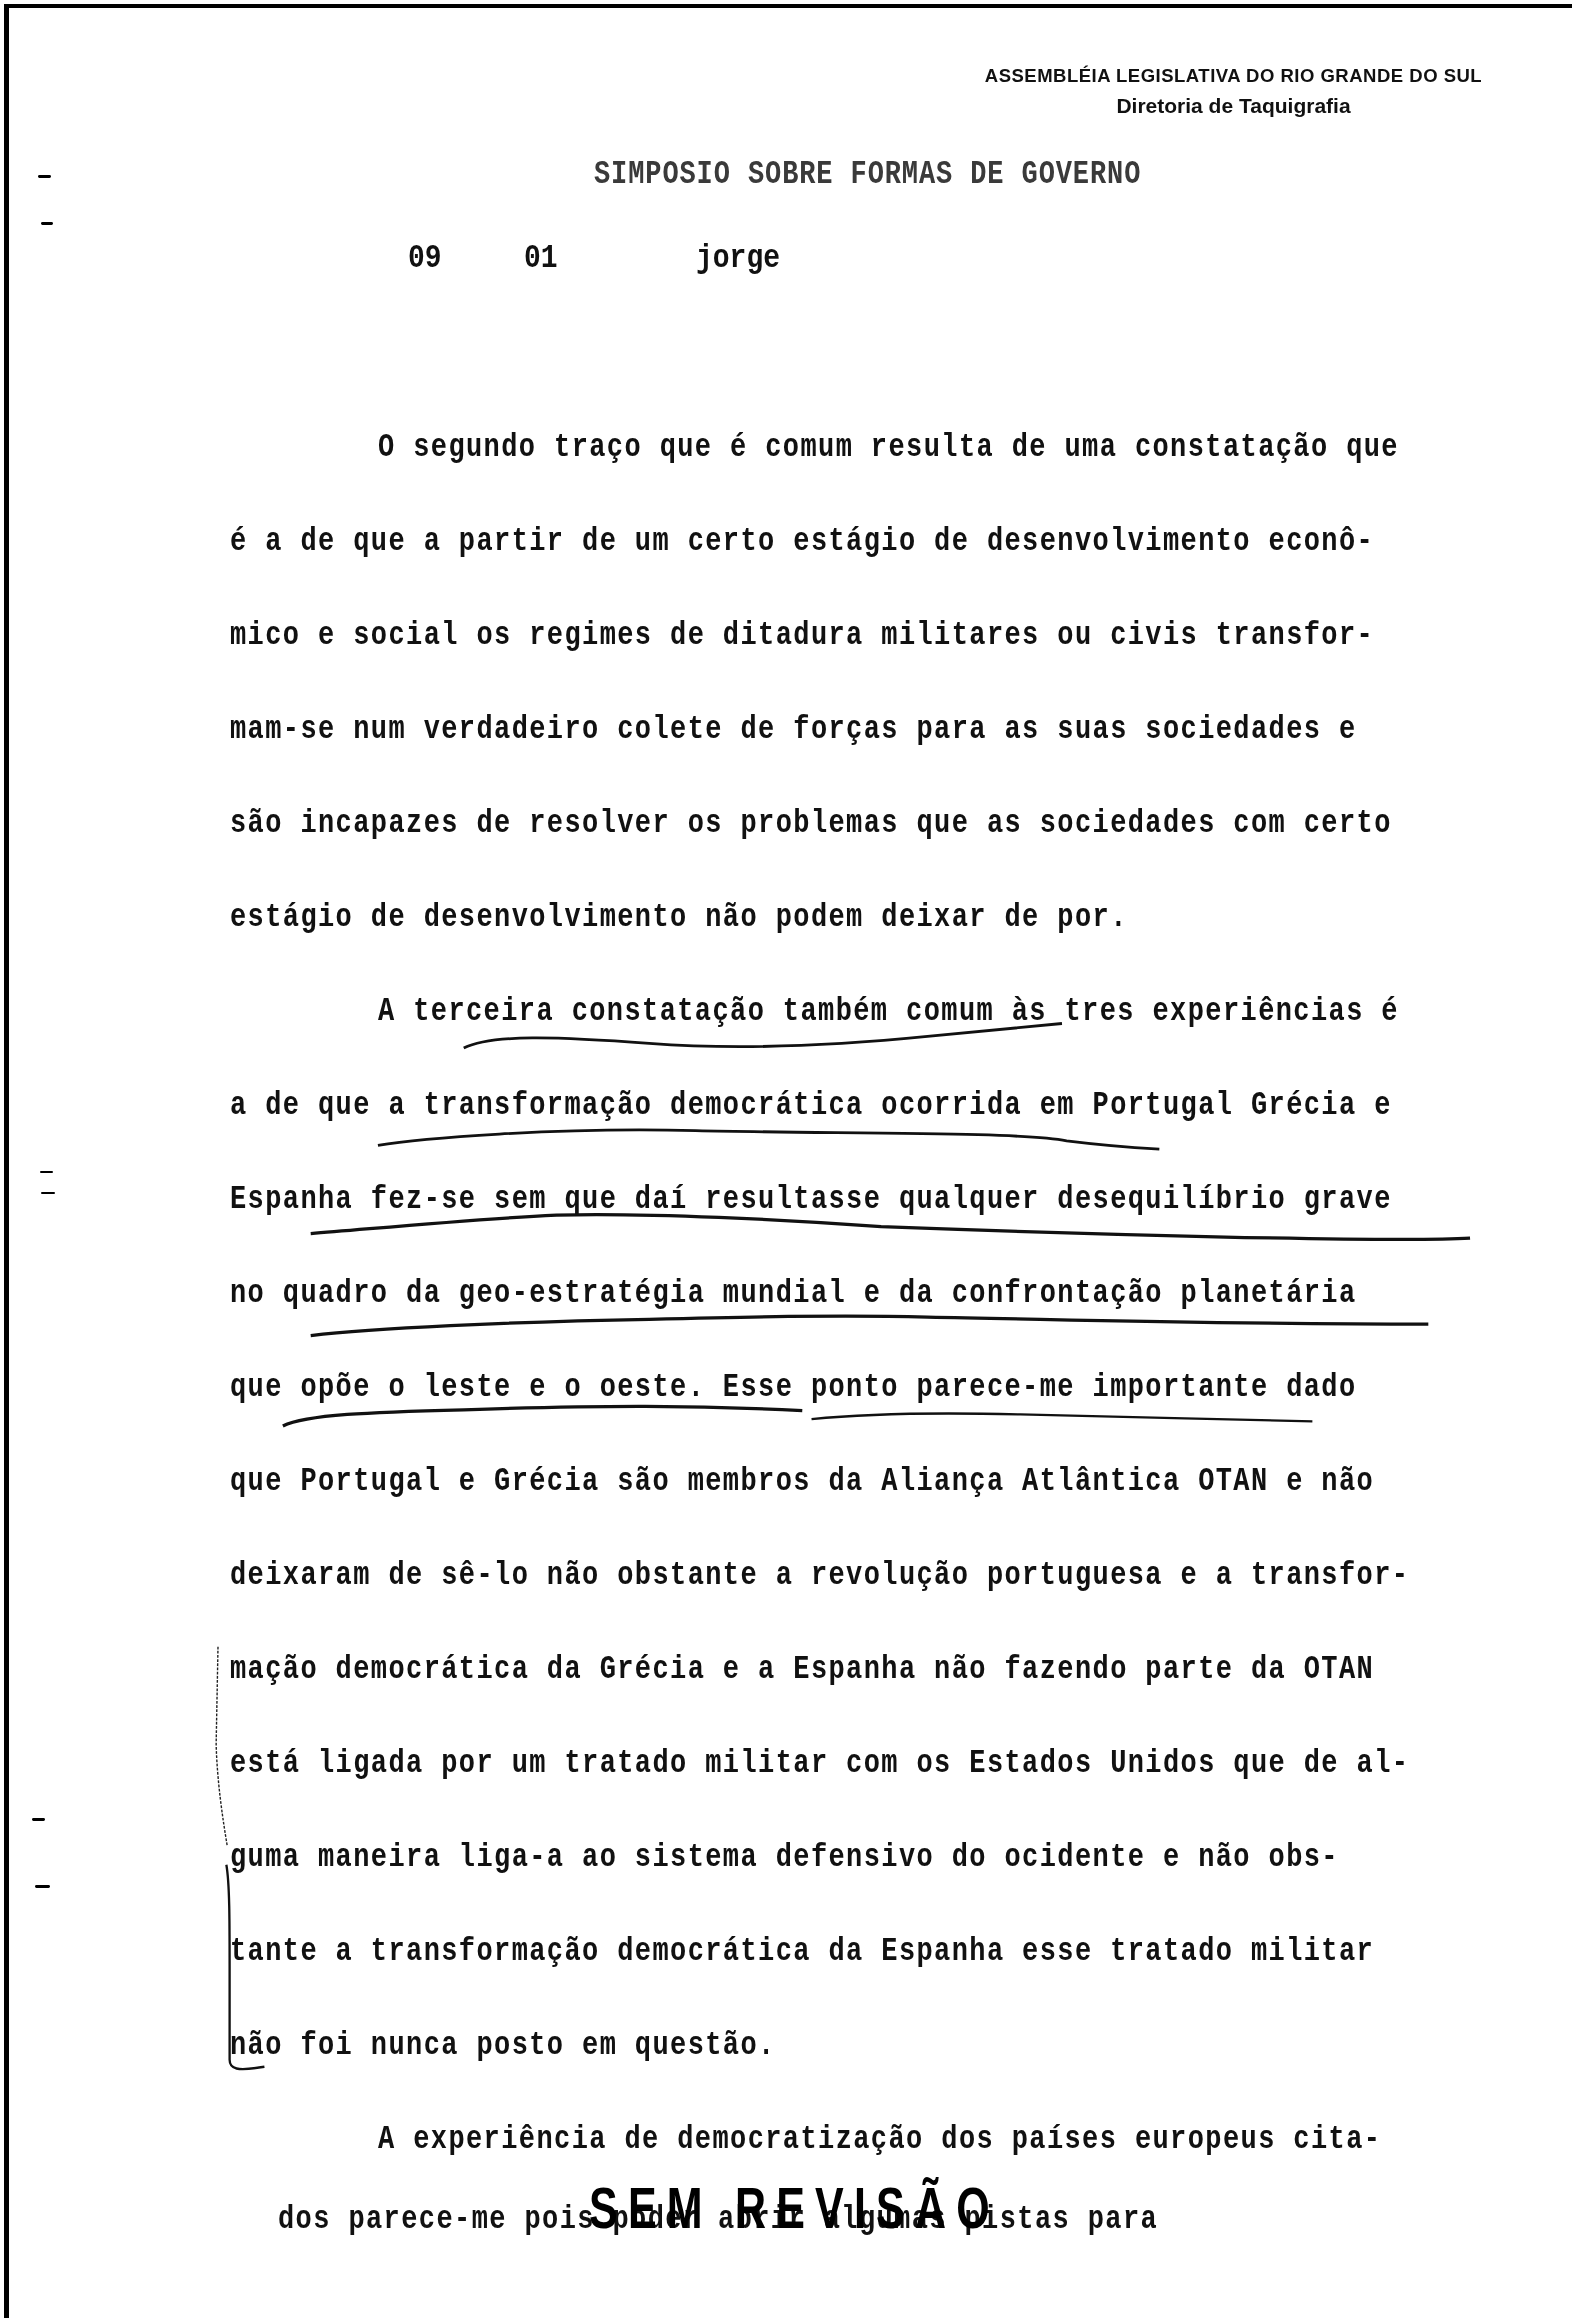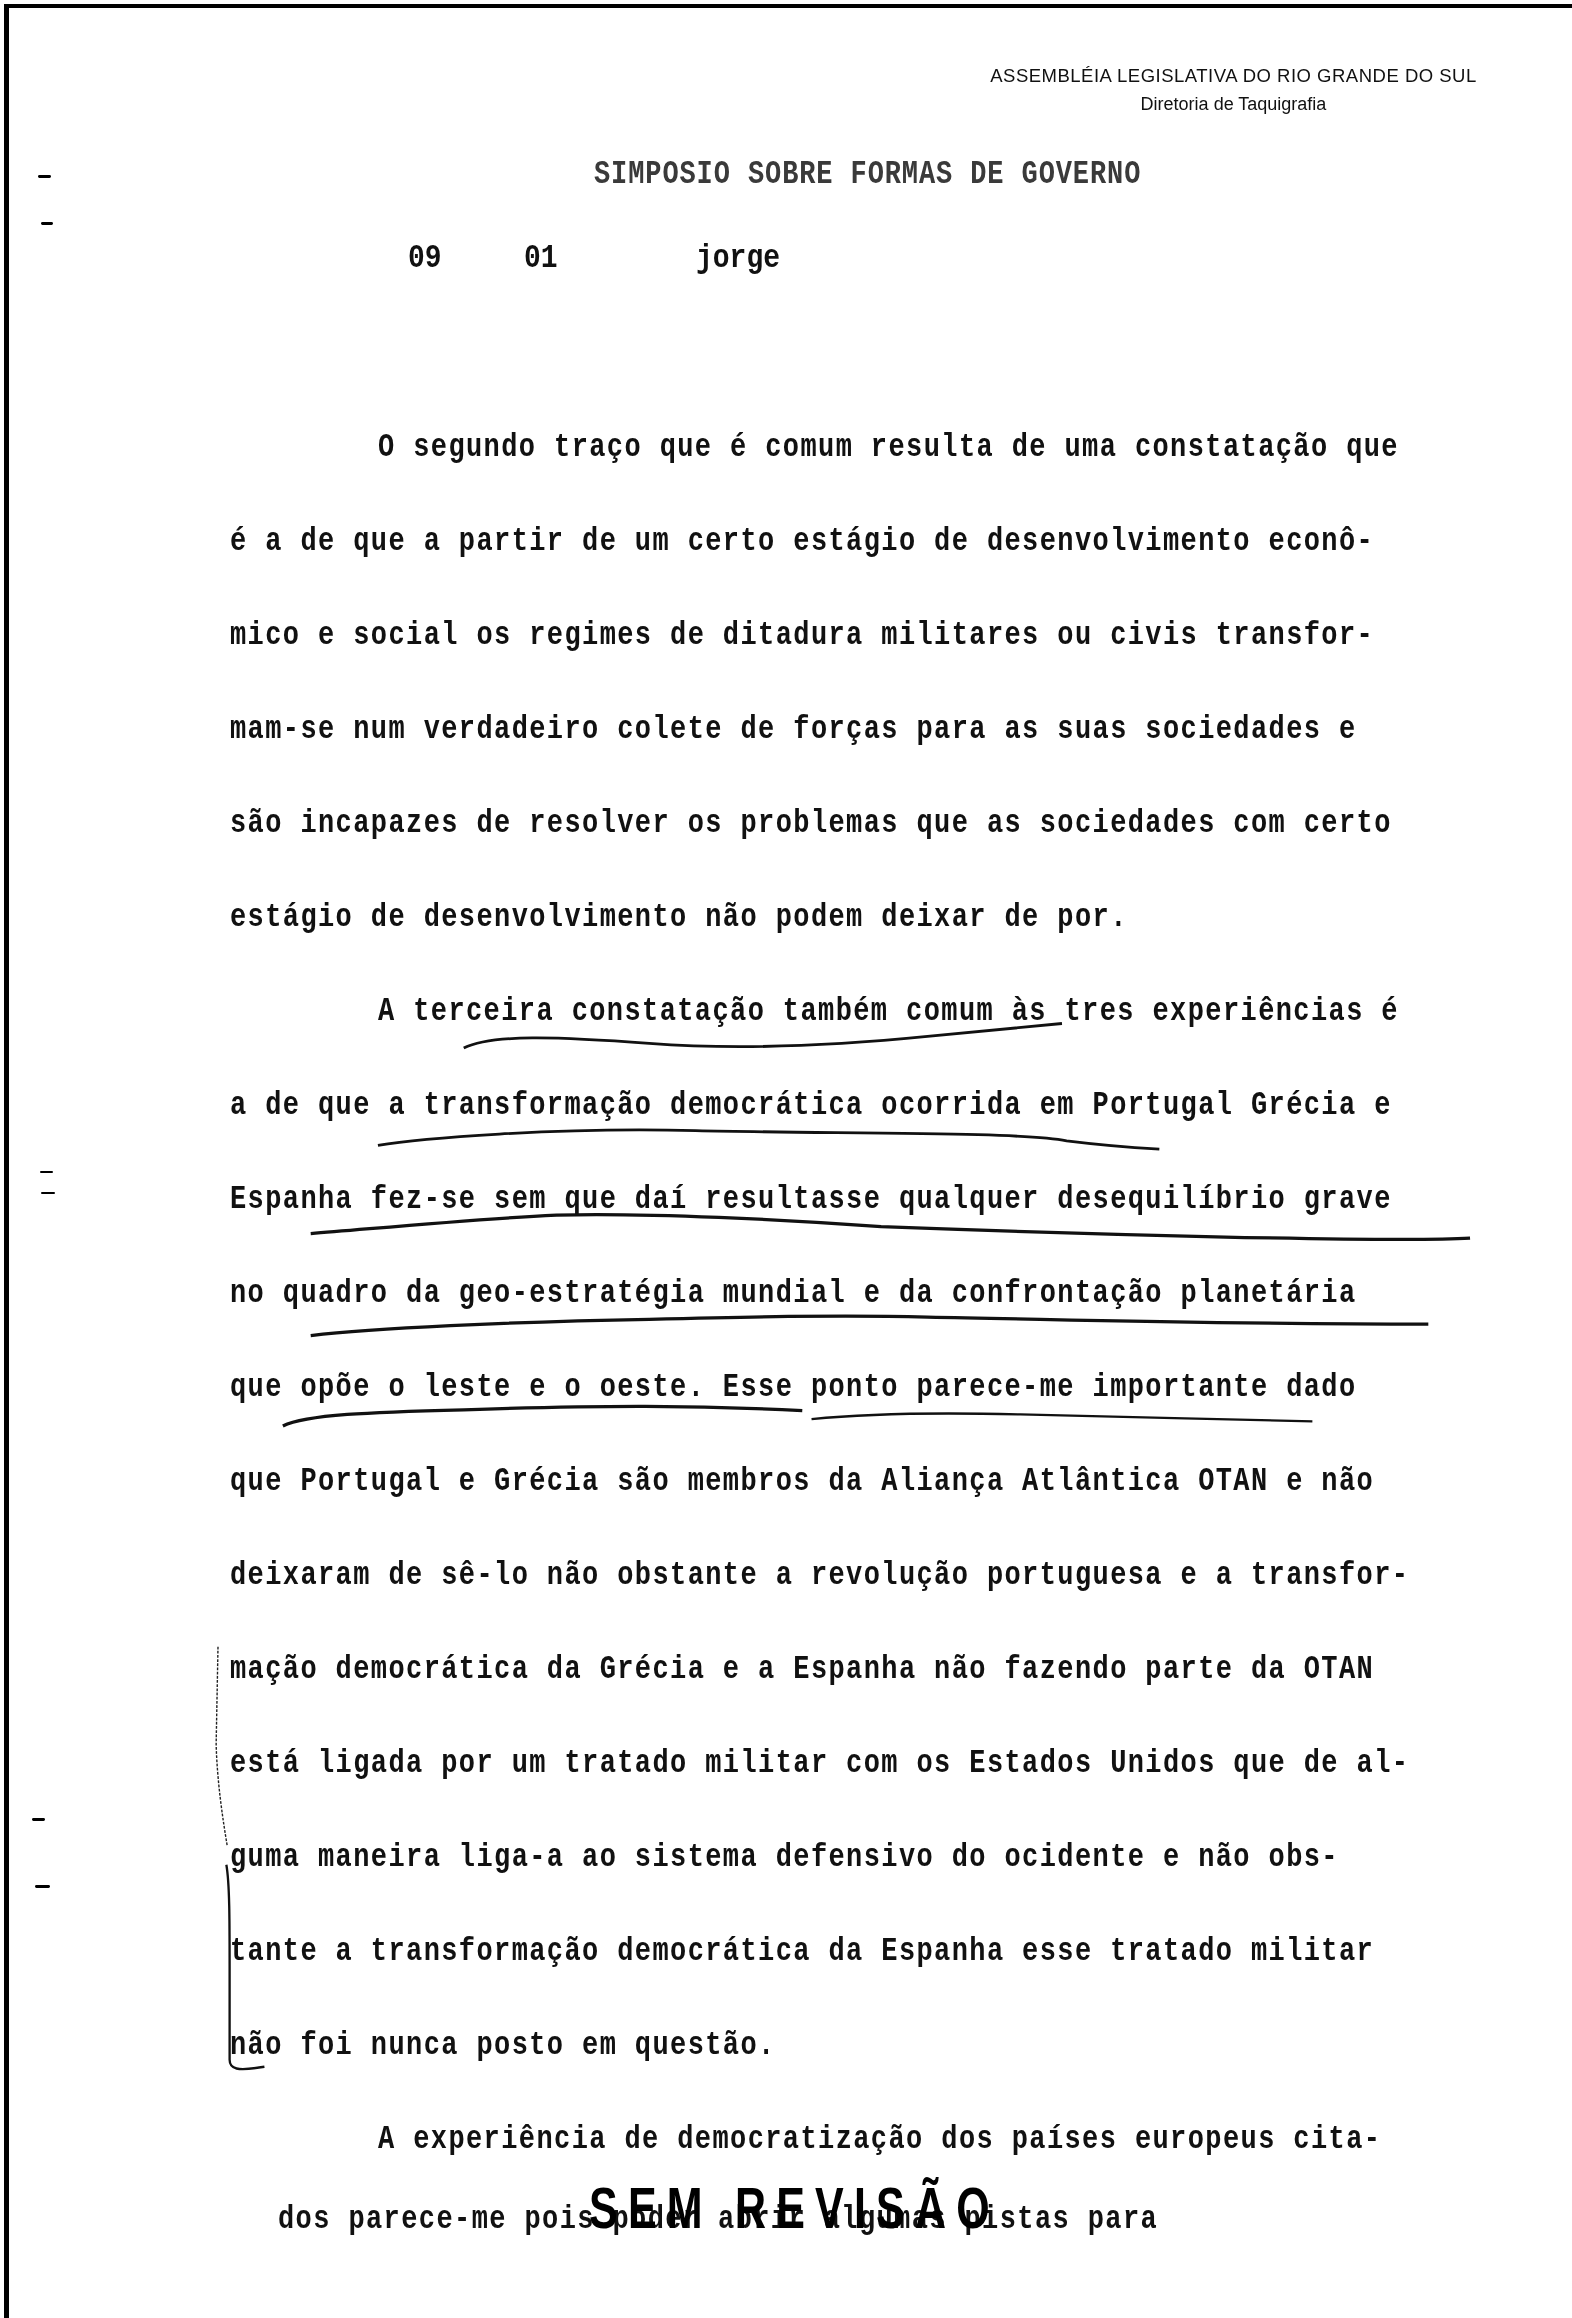--- a/index.html
+++ b/index.html
@@ -31,29 +31,29 @@
       height: 2593px;
       background: #000;
     }
     .header-block {
       position: absolute;
       top: 65px;
       left: 932px;
       width: 603px;
       text-align: center;
       font-family: "Liberation Sans", "DejaVu Sans", sans-serif;
-      font-weight: normal;
+      font-weight: bold;
     }
     .header-block .org {
       font-size: 18.5px;
       letter-spacing: 0.5px;
       margin-left: 0px;
     }
     .header-block .dept {
-      font-size: 18px;
+      font-size: 21px;
       margin-top: 7.4px;
     }
     .doc-title {
       position: absolute;
       top: 155px;
       left: 594px;
       font-size: 27px;
       font-weight: bold;
       color: #3a3a3a;
       letter-spacing: 0.9px;

